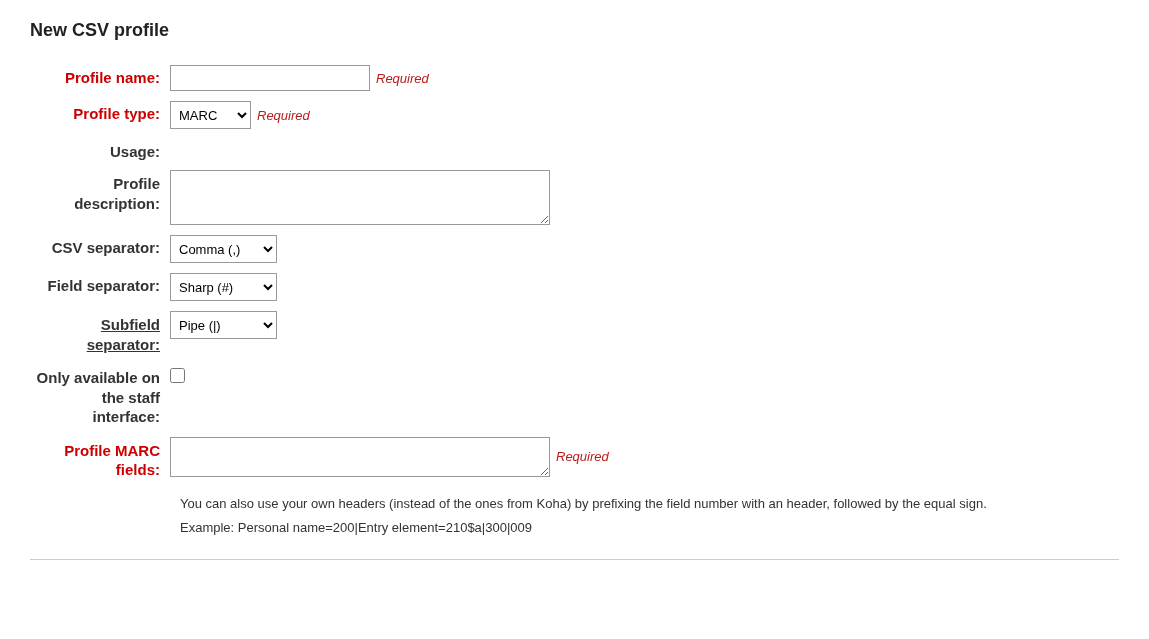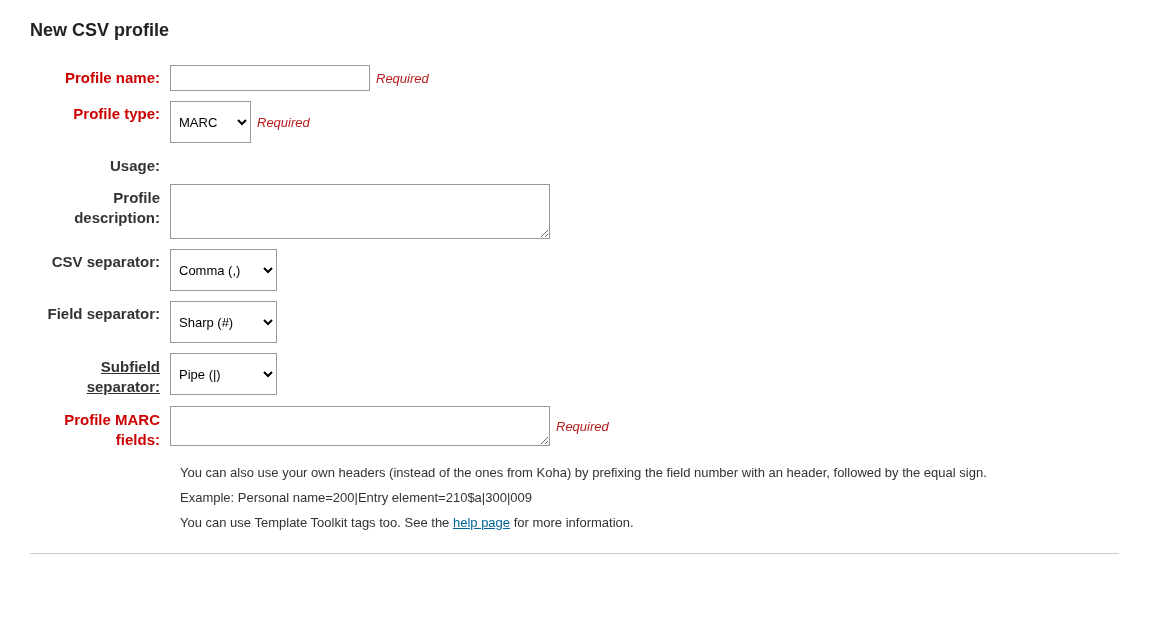--- a/index.html
+++ b/index.html
@@ -47,21 +47,21 @@
       flex-wrap: wrap;
       gap: 6px;
     }
     input[type="text"] {
       height: 26px;
       border: 1px solid #999;
       padding: 2px 4px;
       font-size: 13px;
     }
     select {
-      height: 42px;
+      height: 28px;
       border: 1px solid #999;
       padding: 2px 4px;
       font-size: 13px;
       background: #fff;
     }
     textarea {
       border: 1px solid #999;
       padding: 4px;
       font-size: 13px;
       resize: vertical;
@@ -191,35 +191,38 @@
         <select>
           <option selected="">Pipe (|)</option>
           <option>Sharp (#)</option>
           <option>Comma (,)</option>
           <option>Semicolon (;)</option>
         </select>
       </div>
     </div>
 
 
+    <div class="form-row staff-row">
+      <div class="form-label staff-label" style="line-height:1.3;">Only available on<br>the staff<br>interface:</div>
+      <div class="form-field">
+        <input type="checkbox" style="">
+      </div>
+    </div>
 
     <div class="form-row">
       <div class="form-label required-label" style="line-height:1.3;">Profile MARC<br>fields:</div>
       <div class="form-field">
         <textarea class="marc-fields-textarea" style=""></textarea>
         <span class="required-text">Required</span>
       </div>
     </div>
 
     <div class="info-section">
       <p>You can also use your own headers (instead of the ones from Koha) by prefixing the field number with an header, followed by the equal sign.</p>
       <p>Example: Personal name=200|Entry element=210$a|300|009</p>
-      <p>
-        <span>You can use Template Toolkit tags too. See the </span><a href="#">help page</a><span> for more information.</span>
-      </p>
     </div>
 
     <div class="button-row">
       
       
     </div>
 
   </div>
 </div>
 

